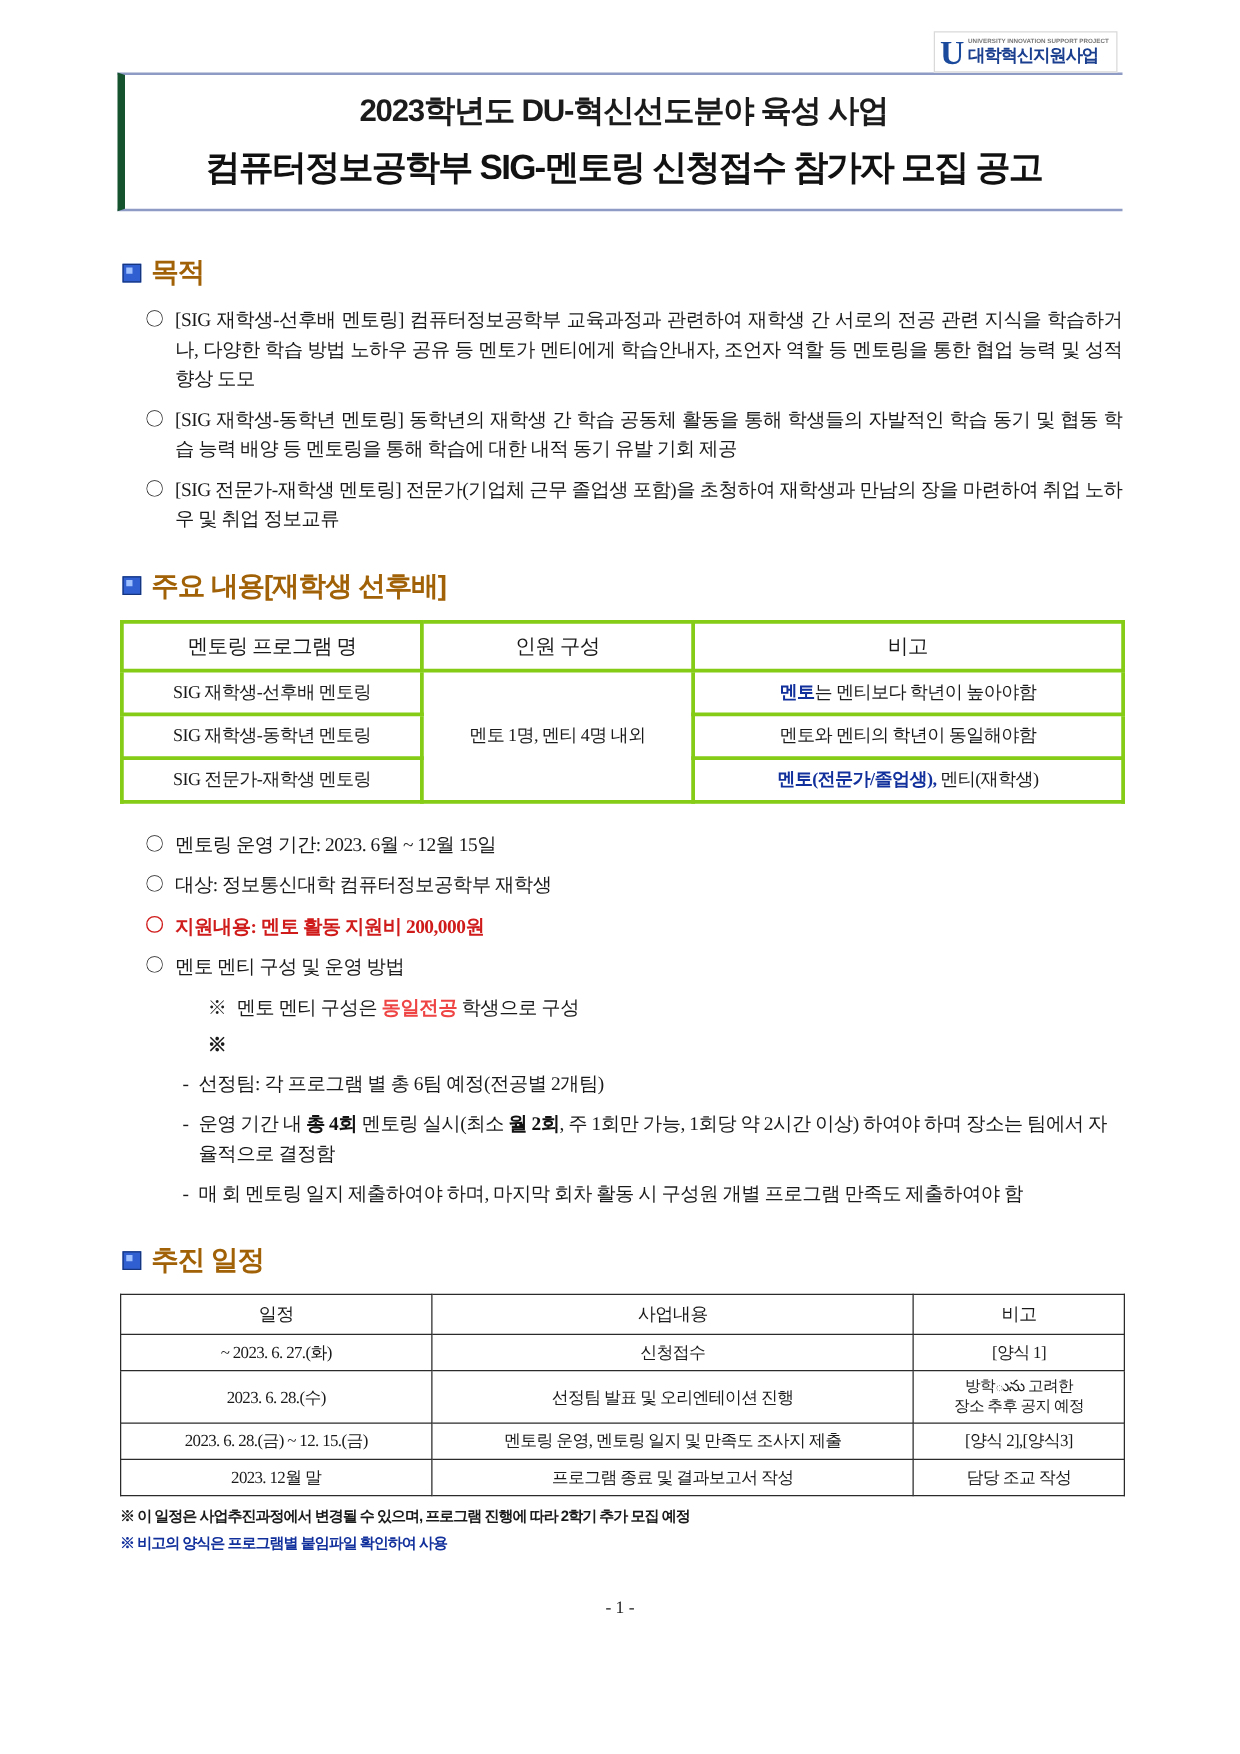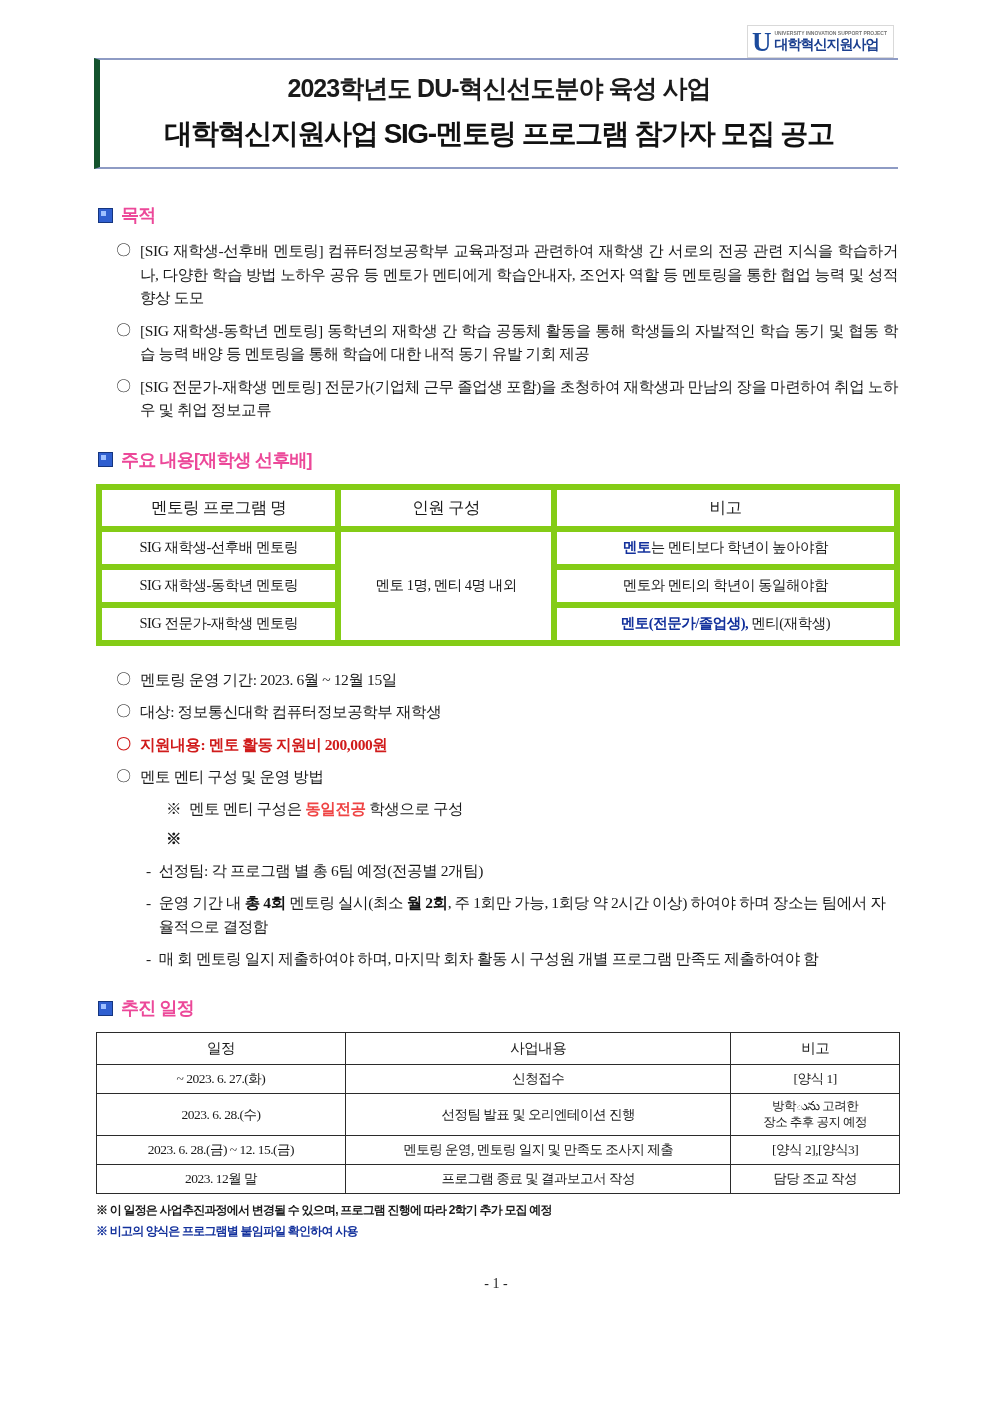--- a/index.html
+++ b/index.html
@@ -107,24 +107,24 @@
   .sq::after {
     content: "";
     display: block;
     width: 5px;
     height: 5px;
     background: #9fc0ff;
     margin: 2px 0 0 2px;
   }
   .sec-title {
     font-family: "Liberation Sans", sans-serif;
-    font-size: 18px;
+    font-size: 22px;
     font-weight: bold;
     letter-spacing: -0.8px;
-    color: #ec4899;
+    color: #a16207;
   }
 
   
   .bullets { margin: 0 0 26px 0; }
   .b-item {
     display: flex;
     gap: 9px;
     margin-bottom: 9px;
     padding-left: 22px;
   }
@@ -145,21 +145,21 @@
   .b-text.red { color: #d01b1b; font-weight: bold; }
 
   
   table.tbl {
     border-collapse: collapse;
     width: 100%;
     margin: 0 0 22px 2px;
     font-size: 14.5px;
   }
   table.tbl th, table.tbl td {
-    border: 6px solid #84cc16;
+    border: 3px solid #84cc16;
     text-align: center;
     letter-spacing: -0.5px;
     padding: 5px 4px;
   }
   table.tbl th {
     font-family: "Liberation Serif", serif;
     font-weight: normal;
     font-size: 16.5px;
     padding: 7px 4px;
   }
@@ -234,21 +234,21 @@
       <div class="logo-mark">U</div>
       <div class="logo-text">
         <span class="logo-sub">UNIVERSITY INNOVATION SUPPORT PROJECT</span>
         <span>대학혁신지원사업</span>
       </div>
     </div>
   </div>
 
   <div class="title-box">
     <div class="title-line1">2023학년도 DU-혁신선도분야 육성 사업</div>
-    <div class="title-line2">대학혁신지원사업 SIG-멘토링 프로그램 참가자 모집 공고</div>
+    <div class="title-line2">컴퓨터정보공학부 SIG-멘토링 신청접수 참가자 모집 공고</div>
   </div>
 
   <div class="sec-head">
     <span class="sq"></span>
     <span class="sec-title">목적</span>
   </div>
   <div class="bullets">
     <div class="b-item">
       <span class="b-mark">〇</span>
       <span class="b-text">[SIG 재학생-선후배 멘토링] 컴퓨터정보공학부 교육과정과 관련하여 재학생 간 서로의 전공 관련 지식을 학습하거나, 다양한 학습 방법 노하우 공유 등 멘토가 멘티에게 학습안내자, 조언자 역할 등 멘토링을 통한 협업 능력 및 성적향상 도모</span>

